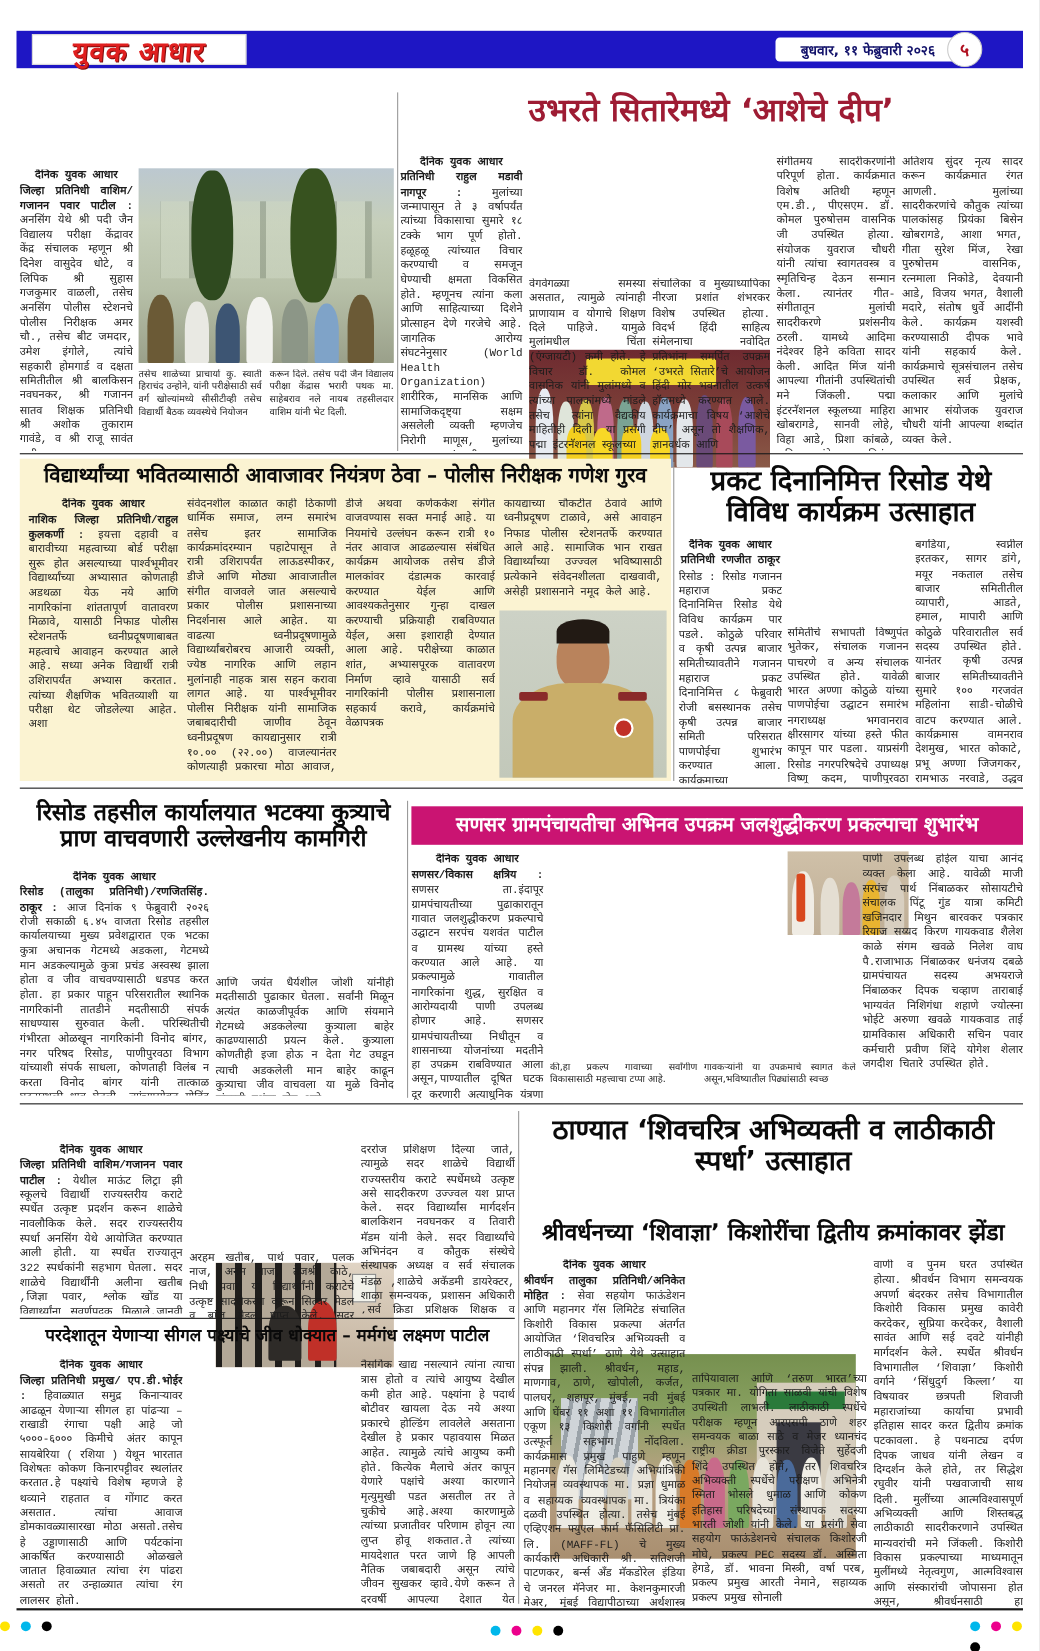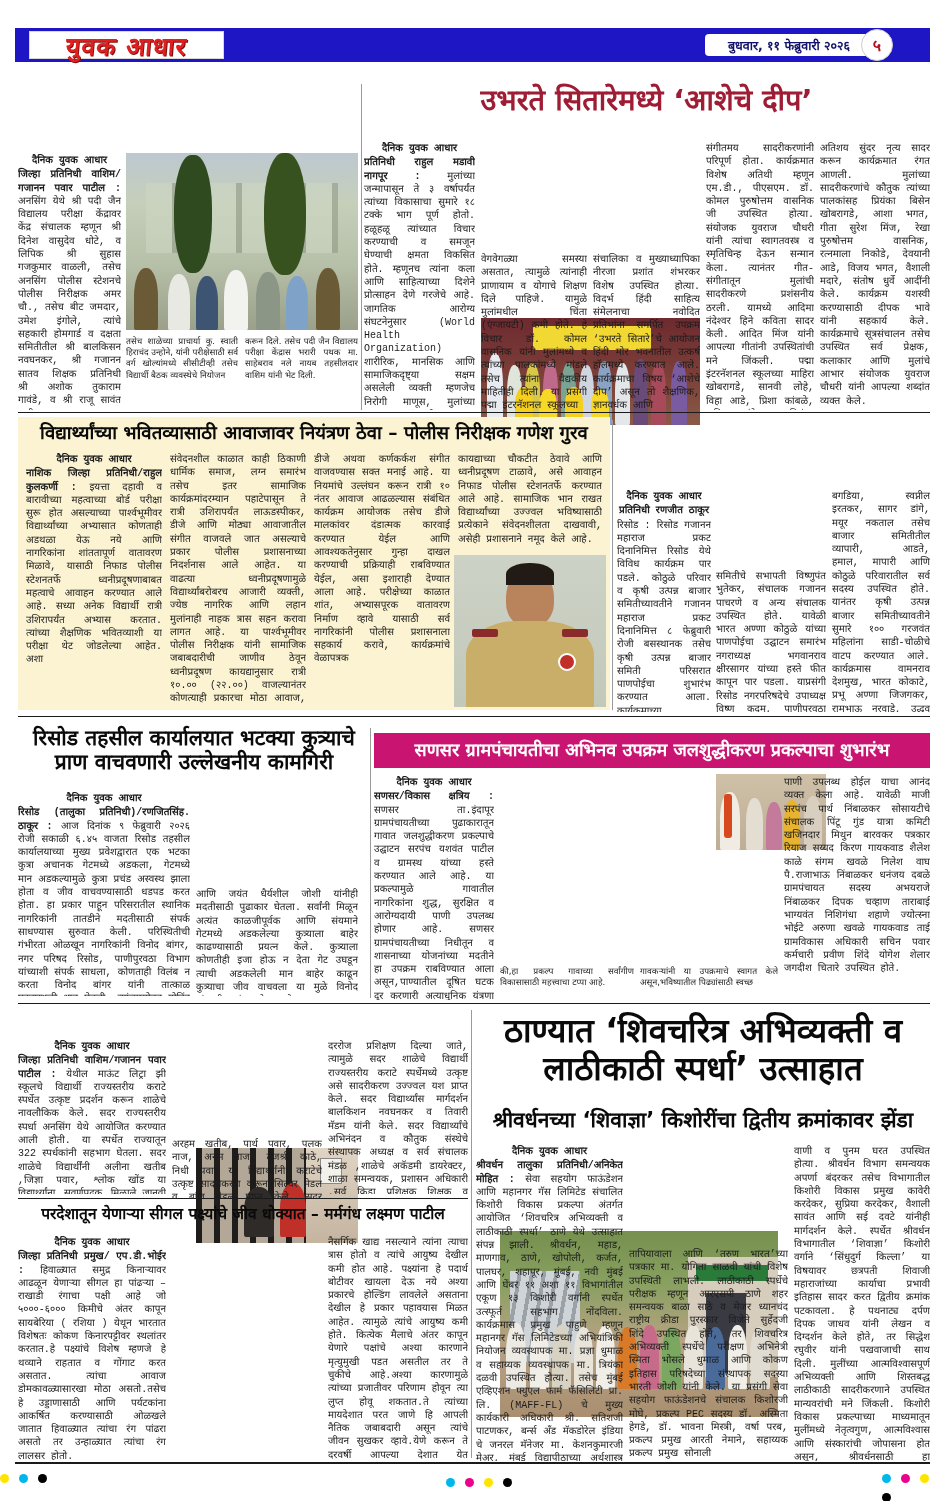--- a/index.html
+++ b/index.html
@@ -105,20 +105,21 @@
       <div class="abs" style="left:52px;top:14px;width:48px;height:58px;background:#b9835c;border-radius:48% 48% 42% 42%;"></div>
       <div class="abs" style="left:52px;top:8px;width:48px;height:22px;background:#221a14;border-radius:50% 50% 0 0;"></div>
       <div class="abs" style="left:12px;top:66px;width:128px;height:86px;background:#c9ae69;border-radius:40% 40% 0 0;"></div>
       <div class="abs" style="left:104px;top:98px;width:18px;height:18px;background:#c03028;border-radius:50%;border:2px solid #fff;"></div>
       <div class="abs" style="left:18px;top:74px;width:26px;height:8px;background:#8a2a2a;border-radius:2px;"></div>
       <div class="abs" style="left:108px;top:74px;width:26px;height:8px;background:#8a2a2a;border-radius:2px;"></div>
     </div>
   </div>
   <div class="abs rulev" style="left:612px;top:420px;height:290px;"></div>
 
+  <div class="abs hl" style="left:617px;top:422px;width:313px;height:62px;font-size:25px;">प्रकट दिनानिमित्त रिसोड येथे विविध कार्यक्रम उत्साहात</div>
   <div class="abs col" style="left:617px;top:490px;width:94px;height:222px;">
     <span class="byline">दैनिक युवक आधार</span>
     <span class="byline">प्रतिनिधी रणजीत ठाकूर</span>
     <span>रिसोड : रिसोड गजानन महाराज प्रकट दिनानिमित्त रिसोड येथे विविध कार्यक्रम पार पडले. कोठुळे परिवार व कृषी उत्पन्न बाजार समितीच्यावतीने गजानन महाराज प्रकट दिनानिमित्त ८ फेब्रुवारी रोजी बसस्थानक तसेच कृषी उत्पन्न बाजार समिती परिसरात पाणपोईचा शुभारंभ करण्यात आला. कार्यक्रमाच्या अध्यक्षस्थानी रिसोड नगरपरिषदेचे अध्यक्ष भगवानराव क्षीरसागर होते. प्रमुख पाहुणे म्हणून बाजार</span>
   </div>
   <div class="abs photo" style="left:716px;top:490px;width:110px;height:76px;background:linear-gradient(180deg,#cfc0a8 0%,#bfae96 100%);">
     <div class="fg" style="left:4px;bottom:0;width:20px;height:58px;background:#f0ece4;"></div>
     <div class="abs" style="left:8px;bottom:12px;width:8px;height:44px;background:#d8481e;border-radius:3px;"></div>
     <div class="fg" style="left:30px;bottom:0;width:17px;height:52px;background:#e4ded2;"></div>
     <div class="fg" style="left:50px;bottom:0;width:16px;height:48px;background:#c47a9a;"></div>
@@ -193,21 +194,21 @@
   <div class="abs col" style="left:18px;top:1236px;width:148px;height:224px;">
     <span class="byline">दैनिक युवक आधार</span>
     <span class="dl">जिल्हा प्रतिनिधी प्रमुख/ एप.डी.भोईर :</span>
     <span>हिवाळ्यात समुद्र किनाऱ्यावर आढळून येणाऱ्या सीगल हा पांढऱ्या – राखाडी रंगाचा पक्षी आहे जो ५०००-६००० किमीचे अंतर कापून सायबेरिया ( रशिया ) येथून भारतात विशेषतः कोकण किनारपट्टीवर स्थलांतर करतात.हे पक्ष्यांचे विशेष म्हणजे हे थव्याने राहतात व गोंगाट करत असतात. त्यांचा आवाज डोमकावळ्यासारखा मोठा असतो.तसेच हे उड्डाणासाठी आणि पर्यटकांना आकर्षित करण्यासाठी ओळखले जातात हिवाळ्यात त्यांचा रंग पांढरा असतो तर उन्हाळ्यात त्यांचा रंग लालसर होतो.</span>
   </div>
 
   <div class="abs col" style="left:328px;top:1236px;width:140px;height:224px;">नैसर्गिक खाद्य नसल्याने त्यांना त्याचा त्रास होतो व त्यांचे आयुष्य देखील कमी होत आहे. पक्ष्यांना हे पदार्थ बोटीवर खायला देऊ नये अश्या प्रकारचे होल्डिंग लावलेले असताना देखील हे प्रकार पहावयास मिळत आहेत. त्यामुळे त्यांचे आयुष्य कमी होते. कित्येक मैलाचे अंतर कापून येणारे पक्षांचे अश्या कारणाने मृत्युमुखी पडत असतील तर ते चुकीचे आहे.अश्या कारणामुळे त्यांच्या प्रजातीवर परिणाम होवून त्या लुप्त होवू शकतात.ते त्यांच्या मायदेशात परत जाणे हि आपली नैतिक जबाबदारी असून त्यांचे जीवन सुखकर व्हावे.येणे करून ते दरवर्षी आपल्या देशात येत राहावे.याबाबत महाराष्ट्र वन विभाग व पशुसंवर्धन विभागाने लक्ष घालावे हि अपेक्षा.</div>
 
   <div class="abs rulev" style="left:471px;top:1010px;height:448px;"></div>
 
-  <div class="abs hl" style="left:476px;top:1012px;width:454px;height:92px;font-size:33px;">ठाण्यात ‘शिवचरित्र अभिव्यक्ती व लाठीकाठी स्पर्धा’ उत्साहात</div>
+  <div class="abs hl" style="left:476px;top:1012px;width:454px;height:92px;font-size:25px;">ठाण्यात ‘शिवचरित्र अभिव्यक्ती व लाठीकाठी स्पर्धा’ उत्साहात</div>
   <div class="abs hl" style="left:476px;top:1108px;width:454px;height:30px;font-size:21px;white-space:nowrap;">श्रीवर्धनच्या ‘शिवाज्ञा’ किशोरींचा द्वितीय क्रमांकावर झेंडा</div>
   <div class="abs col" style="left:476px;top:1145px;width:147px;height:316px;">
     <span class="byline">दैनिक युवक आधार</span>
     <span class="dl">श्रीवर्धन तालुका प्रतिनिधी/अनिकेत मोहित :</span>
     <span>सेवा सहयोग फाऊंडेशन आणि महानगर गॅस लिमिटेड संचालित किशोरी विकास प्रकल्पा अंतर्गत आयोजित ‘शिवचरित्र अभिव्यक्ती व लाठीकाठी स्पर्धा’ ठाणे येथे उत्साहात संपन्न झाली. श्रीवर्धन, महाड, माणगाव, ठाणे, खोपोली, कर्जत, पालघर, शहापूर, मुंबई, नवी मुंबई आणि घेंबर ११ अशा ११ विभागांतील एकूण १३ किशोरी वर्गांनी स्पर्धेत उत्स्फूर्त सहभाग नोंदविला. कार्यक्रमास प्रमुख पाहुणे म्हणून महानगर गॅस लिमिटेडच्या अभियांत्रिकी नियोजन व्यवस्थापक मा. प्रज्ञा धुमाळ व सहाय्यक व्यवस्थापक मा. त्रियंका दळवी उपस्थित होत्या. तसेच मुंबई एव्हिएशन फ्युएल फार्म फॅसिलिटी प्रा. लि. (MAFF-FL) चे मुख्य कार्यकारी अधिकारी श्री. सतिशजी पाटणकर, बर्न्स अँड मॅकडोरेल इंडिया चे जनरल मॅनेजर मा. केशनकुमारजी मेअर, मुंबई विद्यापीठाच्या अर्थशास्त्र विभागाच्या प्राध्यापिका डॉ. पेधाजी</span>
   </div>
 
   <div class="abs col" style="left:629px;top:1248px;width:159px;height:213px;">तापियावाला आणि ‘तरुण भारत’च्या पत्रकार मा. योगिता साळवी यांची विशेष उपस्थिती लाभली. लाठीकाठी स्पर्धेचे परीक्षक म्हणून आरएसपी ठाणे शहर समन्वयक बाळा साठे व मेजर ध्यानचंद राष्ट्रीय क्रीडा पुरस्कार विजेते सुर्हेदजी शिंदे उपस्थित होते, तर शिवचरित्र अभिव्यक्ती स्पर्धेचे परीक्षण अभिनेत्री स्मिता भोसले धुमाळ आणि कोकण इतिहास परिषदेच्या संस्थापक सदस्या भारती जोशी यांनी केले. या प्रसंगी सेवा सहयोग फाऊंडेशनचे संचालक किशोरजी मोघे, प्रकल्प PEC सदस्य डॉ. अस्मिता हेगडे, डॉ. भावना मिस्त्री, वर्षा परब, प्रकल्प प्रमुख आरती नेमाने, सहाय्यक प्रकल्प प्रमुख सोनाली</div>
   <div class="abs col" style="left:794px;top:1145px;width:136px;height:316px;">वाणी व पुनम घरत उपस्थित होत्या. श्रीवर्धन विभाग समन्वयक अपर्णा बंदरकर तसेच विभागातील किशोरी विकास प्रमुख कावेरी करदेकर, सुप्रिया करदेकर, वैशाली सावंत आणि सई दवटे यांनीही मार्गदर्शन केले. स्पर्धेत श्रीवर्धन विभागातील ‘शिवाज्ञा’ किशोरी वर्गाने ‘सिंधुदुर्ग किल्ला’ या विषयावर छत्रपती शिवाजी महाराजांच्या कार्याचा प्रभावी इतिहास सादर करत द्वितीय क्रमांक पटकावला. हे पथनाट्य दर्पण दिपक जाधव यांनी लेखन व दिग्दर्शन केले होते, तर सिद्धेश रघुवीर यांनी पखवाजाची साथ दिली. मुलींच्या आत्मविश्वासपूर्ण अभिव्यक्ती आणि शिस्तबद्ध लाठीकाठी सादरीकरणाने उपस्थित मान्यवरांची मने जिंकली. किशोरी विकास प्रकल्पाच्या माध्यमातून मुलींमध्ये नेतृत्वगुण, आत्मविश्वास आणि संस्कारांची जोपासना होत असून, श्रीवर्धनसाठी हा अभिमानास्पद क्षण ठरला आहे. सेवा सहयोग फाऊंडेशनतर्फे अशा उपक्रमांद्वारे ग्रामीण व शहरी भागातील मुलींना सक्षम करण्याचे कार्य सातत्याने सुरू आहे.</div>
 

